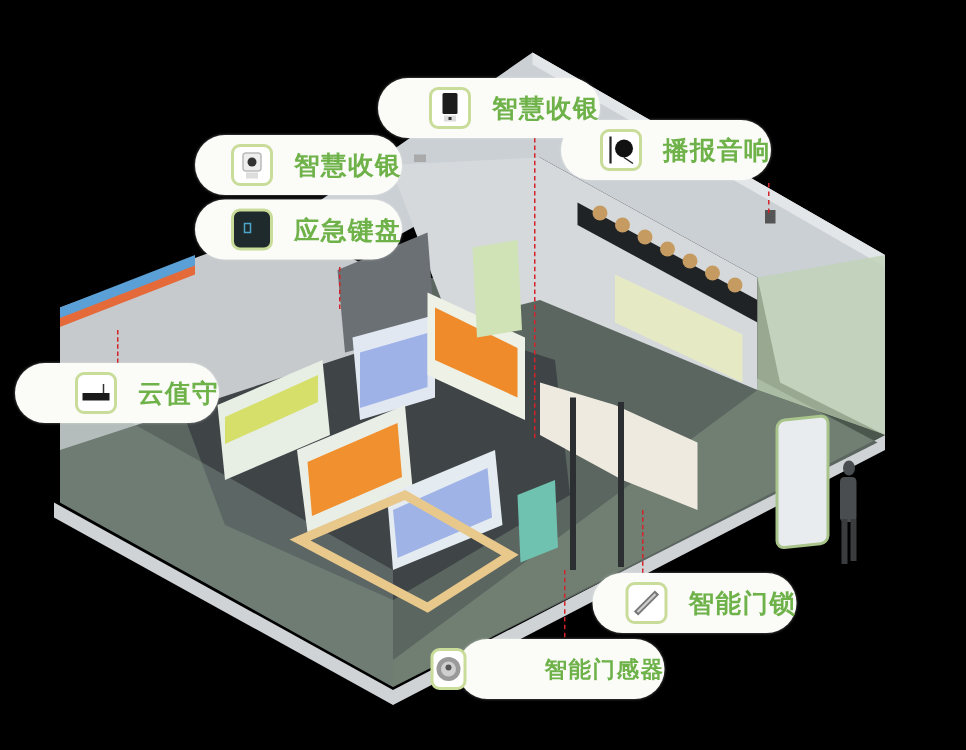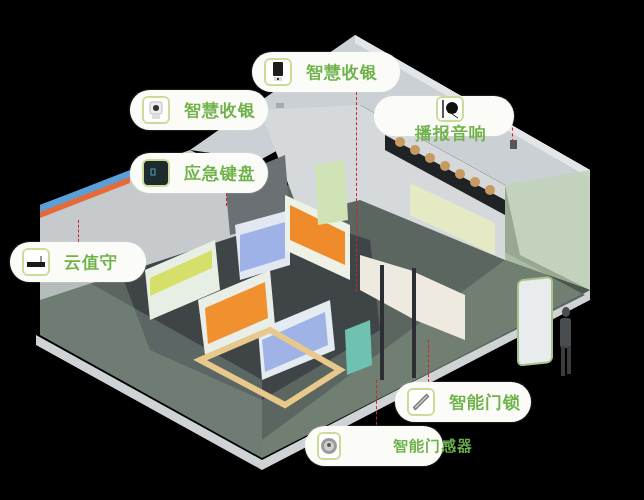--- a/index.html
+++ b/index.html
@@ -1,18 +1,18 @@
 <!DOCTYPE html>
 <html><head>
 <meta charset="utf-8">
 <style>
   html,body{margin:0;padding:0;background:#000;}
   body{width:644px;height:500px;position:relative;overflow:hidden;font-family:"DejaVu Sans",sans-serif;}
   .scene{position:absolute;left:0;top:0;width:644px;height:500px;}
-  .pill{position:absolute;height:40px;background:#fbfcf8;border-radius:20px;display:flex;align-items:center;box-shadow:0 0 2px rgba(255,255,255,.4);}
+  .pill{position:absolute;height:40px;background:#fbfcf8;border-radius:20px;display:flex;align-items:center;box-shadow:0 0 2px rgba(255,255,255,.4);justify-content:flex-end;}
   .pill .ic{width:28px;height:28px;border:2px solid #c9dc9a;border-radius:6px;margin-left:12px;display:flex;align-items:center;justify-content:center;box-sizing:border-box;background:#fff;}
   .pill .lbl{color:#6fb24a;font-size:17px;font-weight:bold;margin-left:14px;letter-spacing:1px;white-space:nowrap;}
   .pill.small .lbl{font-size:15px;}
   .lead{position:absolute;border-left:1.5px dashed #d2232a;width:0;}
 </style>
 </head>
 <body>
 
 <svg class="scene" viewBox="0 0 644 500" xmlns="http://www.w3.org/2000/svg">
 
@@ -107,30 +107,30 @@
   <span class="ic">
     <svg width="16" height="20" viewBox="0 0 16 20">
         <rect x="2" y="2" width="12" height="12" rx="2" fill="#eee" stroke="#bbb"></rect>
         <circle cx="8" cy="8" r="3" fill="#333"></circle>
         <rect x="4" y="15" width="8" height="4" fill="#ddd"></rect>
       </svg>
   </span>
   <span class="lbl">智慧收银</span>
 </div>
 
-<div class="pill" style="left:130px;top:133px;width:138px;margin-top:20px;">
+<div class="pill" style="left:130px;top:133px;width:138px;">
   <span class="ic" style="background:#1f2a2c;">
     <svg width="16" height="16" viewBox="0 0 16 16">
         <rect x="3" y="4" width="4" height="6" fill="none" stroke="#4aa6c9" stroke-width="1"></rect>
       </svg>
   </span>
   <span class="lbl">应急键盘</span>
 </div>
 
-<div class="pill" style="left:374px;top:96px;width:140px;flex-direction:column;">
+<div class="pill" style="left:374px;top:80px;width:140px;">
   <span class="ic">
     <svg width="20" height="22" viewBox="0 0 20 22">
         <line x1="3" y1="2" x2="3" y2="20" stroke="#222" stroke-width="1.5"></line>
         <circle cx="12" cy="10" r="6" fill="#111"></circle>
         <line x1="12" y1="16" x2="18" y2="20" stroke="#222" stroke-width="1"></line>
       </svg>
   </span>
   <span class="lbl">播报音响</span>
 </div>
 

